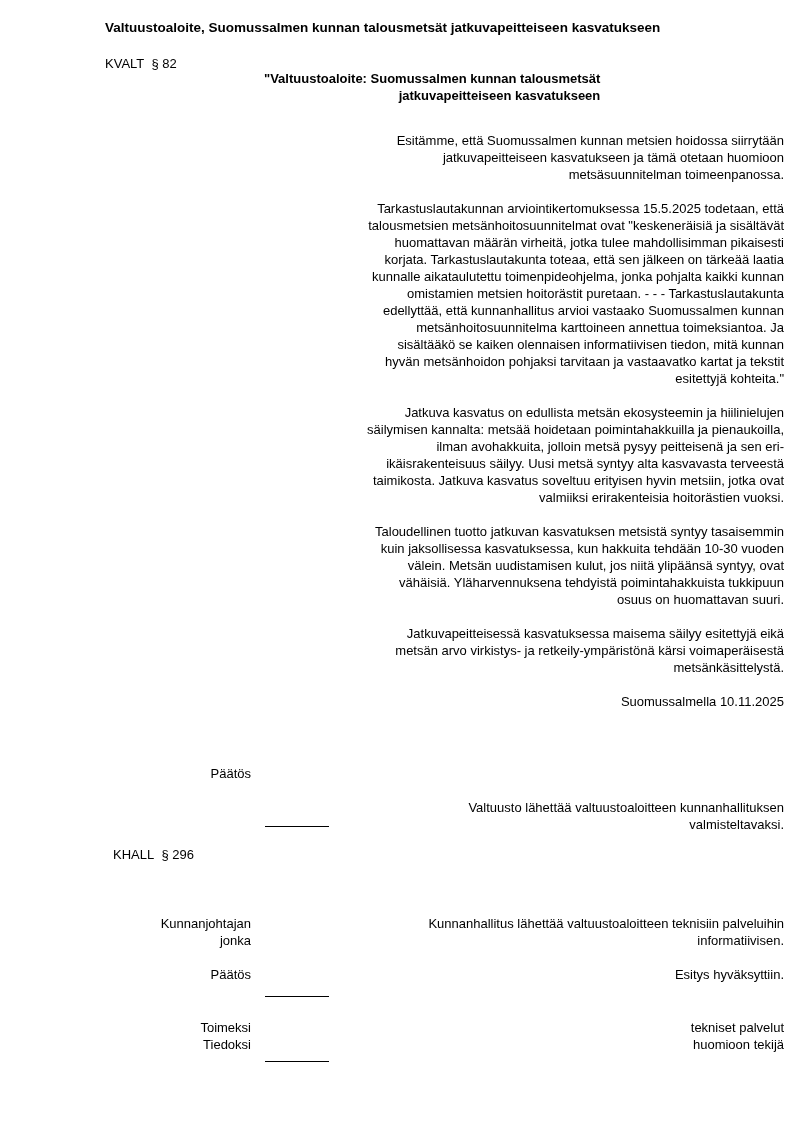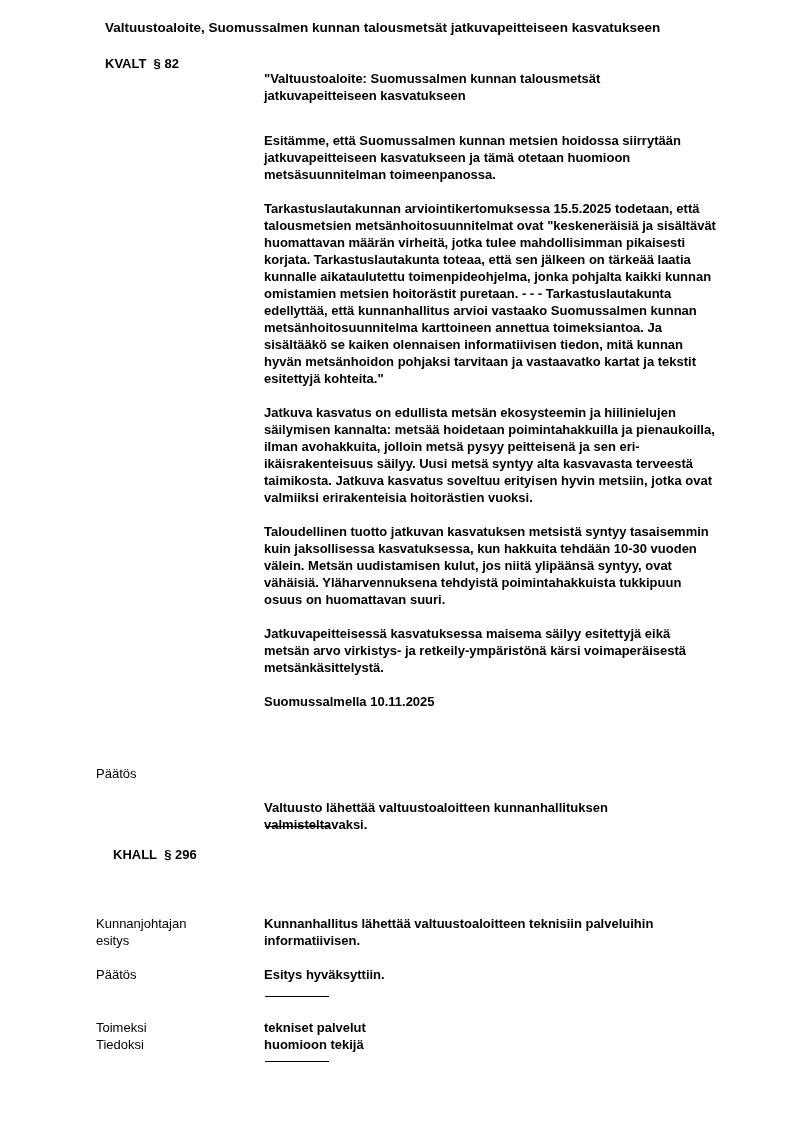--- a/index.html
+++ b/index.html
@@ -10,22 +10,23 @@
   .page {
     position: relative;
     width: 794px;
     height: 1122px;
     background: #ffffff;
     font-family: "Liberation Sans", "DejaVu Sans", sans-serif;
     font-size: 13px;
     line-height: 17px;
     color: #000000;
     overflow: hidden;
+    text-align: right;
   }
-  .abs { position: absolute; font-weight: bold; }
+  .abs { position: absolute; }
   .doc-title {
     top: 19px; left: 105px;
     font-size: 13.5px;
     font-weight: bold;
     white-space: pre;
   }
   .section-heading {
     left: 105px;
     white-space: pre;
   }
@@ -106,21 +107,21 @@
 
   <div class="abs label-col" style="top:765px;">Päätös</div>
   <div class="abs value-col" style="top:765px;margin-top:34px;">Valtuusto lähettää valtuustoaloitteen kunnanhallituksen
 valmisteltavaksi.</div>
 
   <div class="abs separator" style="top:826px;"></div>
 
   <div class="abs section-heading" style="top:846px;margin-left:8px;">KHALL&nbsp; § 296</div>
 
   <div class="abs label-col" style="top:915px;">Kunnanjohtajan
-esitys</div>
+jonka</div>
   <div class="abs value-col" style="top:915px;">Kunnanhallitus lähettää valtuustoaloitteen teknisiin palveluihin
 informatiivisen.</div>
 
   <div class="abs label-col" style="top:966px;">Päätös</div>
   <div class="abs value-col" style="top:966px;">Esitys hyväksyttiin.</div>
 
   <div class="abs separator" style="top:996px;"></div>
 
   <div class="abs label-col" style="top:1019px;">Toimeksi</div>
   <div class="abs value-col" style="top:1019px;">tekniset palvelut</div>

